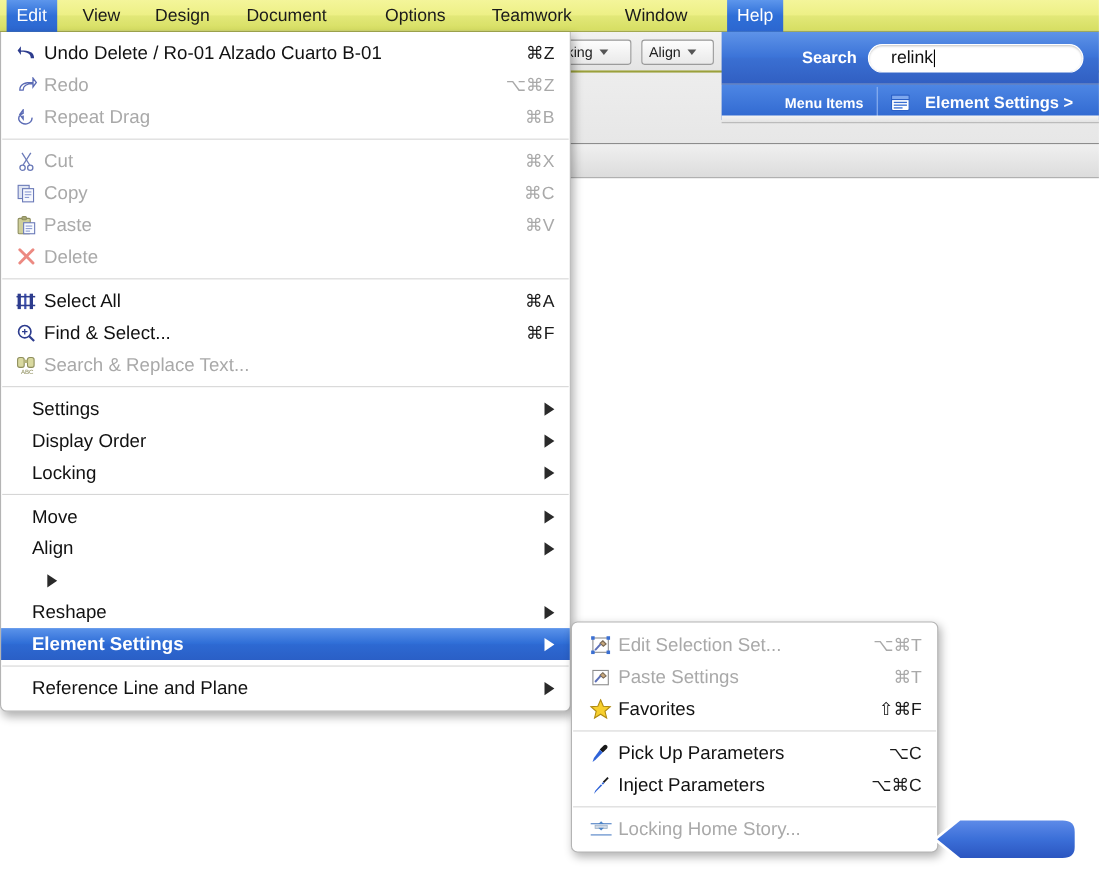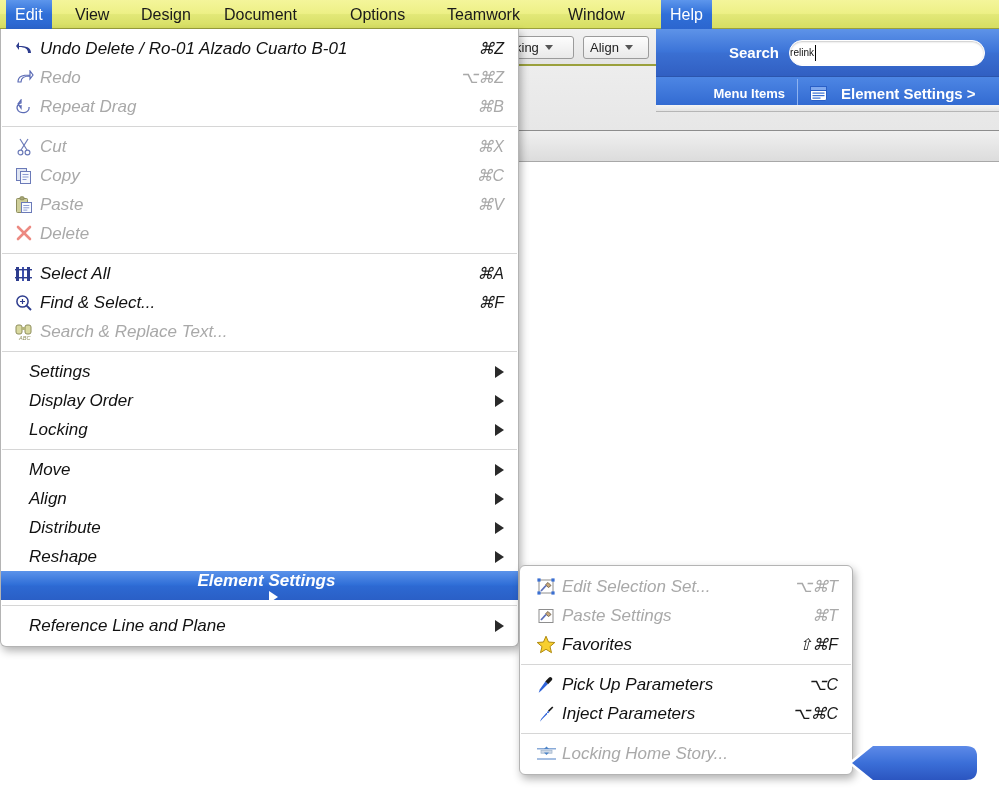--- a/index.html
+++ b/index.html
@@ -83,21 +83,21 @@
   .srch-field {
     position: relative;
     width: 196px; height: 26px;
     background: #ffffff; border-radius: 13px;
     border: 1px solid #ffffff;
     display: flex; align-items: center;
     box-shadow: inset 0 1px 2px rgba(0,0,0,.22);
     overflow: hidden;
   }
   .srch-field .val {
-    font-size: 10px; color: #111; white-space: nowrap;
+    font-size: 16px; color: #111; white-space: nowrap; margin-left: 20px;
   }
   .caret-bar {
     display: inline-block; width: 1px; height: 16px; background: #000;
     margin-left: 1px;
   }
 
   .help-row2 {
     position: absolute; left: 656px; top: 77px; width: 343px; height: 32px;
     background: linear-gradient(to bottom,#4d86e4 0%,#2f67cf 100%);
     display: flex; align-items: center;
@@ -128,26 +128,25 @@
     box-shadow: 2px 4px 9px rgba(0,0,0,.30);
     padding: 5px 0 6px 0;
     z-index: 40;
   }
   .mi {
     position: relative; height: 29px;
     display: flex; align-items: center;
     padding: 0 14px 0 11px;
     font-size: 17px; color: #111;
     white-space: nowrap;
-    font-style: italic;
   }
   .mi.dim { color: #a9a9a9; }
   .mi.hl {
     background: linear-gradient(to bottom,#5b93ea 0%,#2f6ed7 48%,#2d69d2 52%,#2a5fc6 100%);
-    color: #ffffff; font-weight: bold; flex-direction: column;
+    color: #ffffff; font-weight: bold;
   }
   .mi .ico {
     width: 24px; min-width: 24px; height: 22px;
     display: flex; align-items: center; justify-content: center;
     margin-right: 4px;
   }
   .mi .lbl { flex: 1; }
   .mi .key {
     font-size: 16px; color: #1a1a1a; margin-left: 18px;
     font-family: "Liberation Sans", sans-serif;
@@ -386,21 +385,20 @@
 
     <div class="mi noico">
       <span class="lbl">Move</span>
       <span class="arrow"></span>
     </div>
     <div class="mi noico">
       <span class="lbl">Align</span>
       <span class="arrow"></span>
     </div>
     <div class="mi noico">
-      <span class="lbl">Distribute</span>
       <span class="arrow"></span>
     </div>
     <div class="mi noico">
       <span class="lbl">Reshape</span>
       <span class="arrow"></span>
     </div>
     <div class="mi noico hl">
       <span class="lbl">Element Settings</span>
       <span class="arrow"></span>
     </div>

